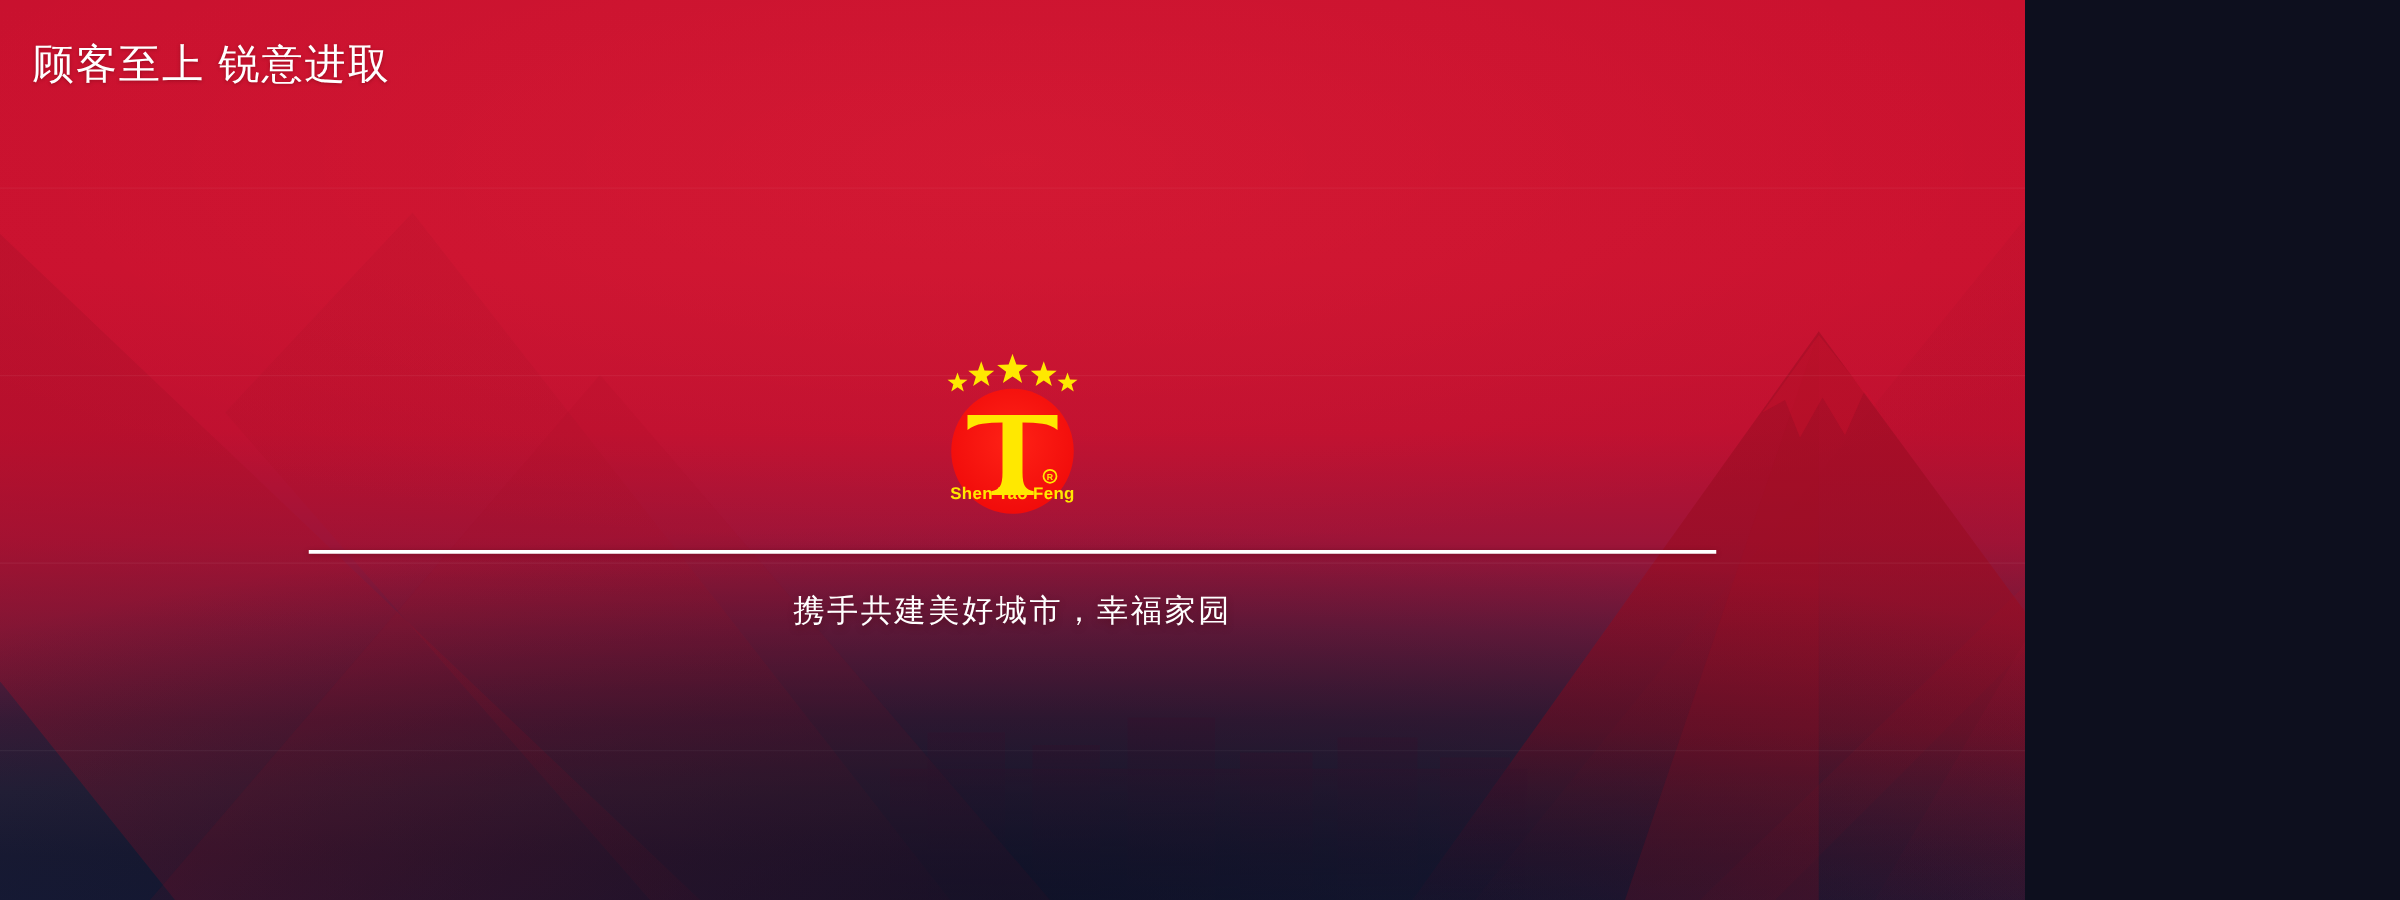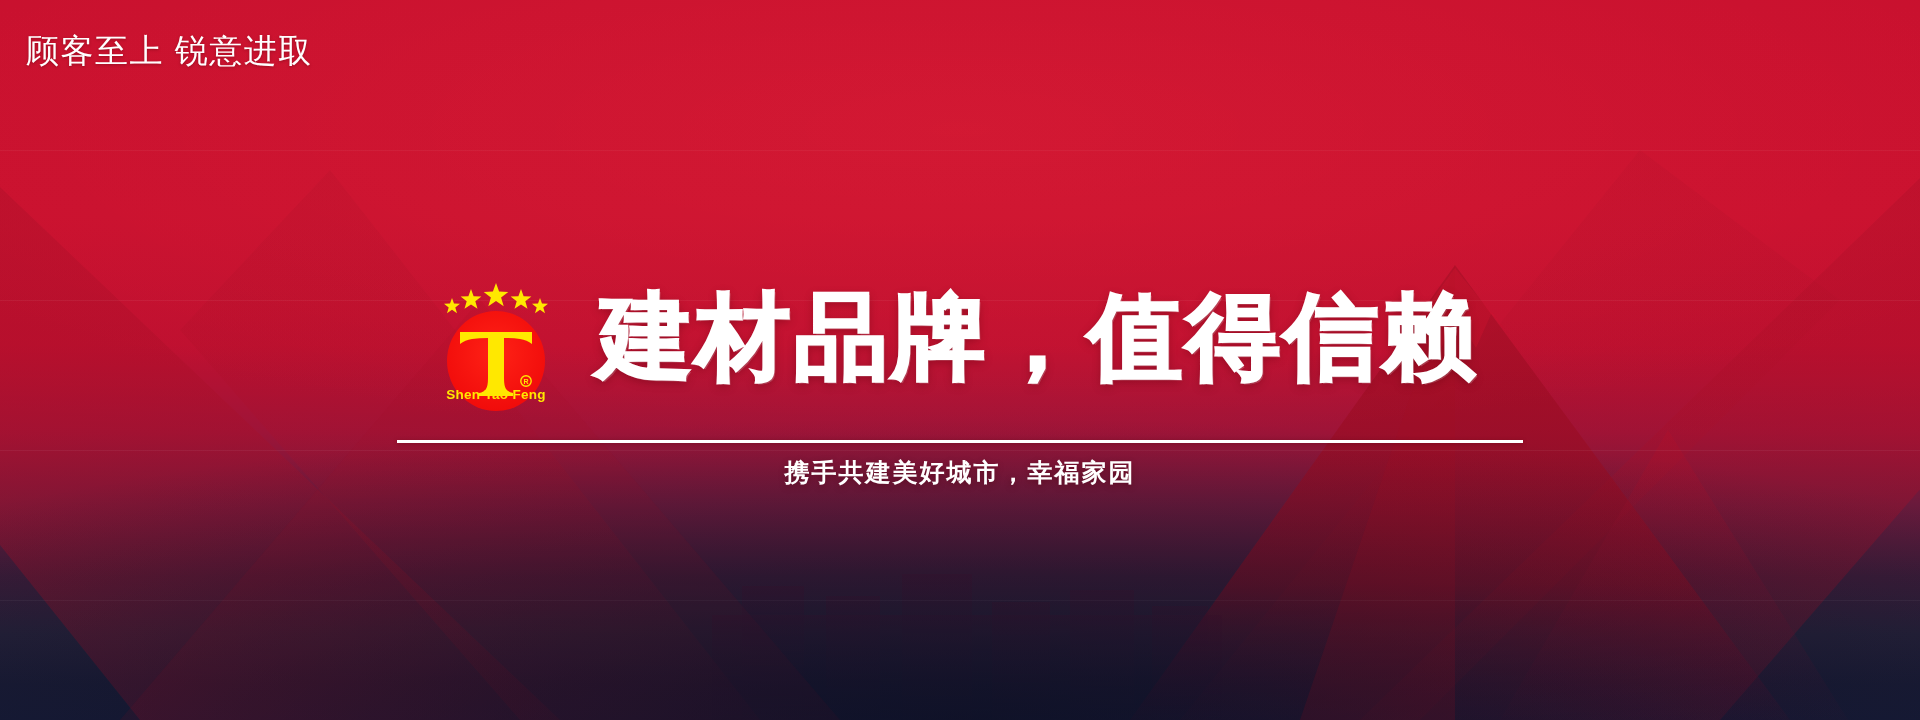--- a/index.html
+++ b/index.html
@@ -4,21 +4,21 @@
 <style>
   html, body {
     margin: 0;
     padding: 0;
     background: #0d0f1e;
   }
   * { box-sizing: border-box; }
 
   .banner {
     position: relative;
-    width: 1920px;
+    width: 1620px;
     height: 720px;
     overflow: hidden;
     font-family: "Liberation Sans", "DejaVu Sans", sans-serif;
     
     background:
       linear-gradient(
         to bottom,
         #c8102e 0%,
         #c9112f 30%,
         #bf1030 48%,
@@ -111,24 +111,24 @@
   .divider {
     margin-top: 28px;
     width: 1126px;
     height: 3px;
     background: #ffffff;
     box-shadow: 0 1px 4px rgba(80,0,12,0.4);
   }
 
   
   .subtitle {
-    margin-top: 12px;
+    margin-top: 29px;
     color: #ffffff;
     font-size: 25px;
-    font-weight: 700;
+    font-weight: 400;
     letter-spacing: 2px;
     line-height: 34px;
     white-space: nowrap;
     text-shadow: 0 2px 6px rgba(70,0,12,0.45);
   }
 </style>
 </head>
 <body>
 
 <div class="banner">
@@ -225,21 +225,20 @@
 
           <g fill="#ffe800">
             <circle cx="86" cy="119" r="5.2" fill="none" stroke="#ffe800" stroke-width="1.4"></circle>
             <text x="86" y="122.2" font-family="'Liberation Sans', sans-serif" font-size="7" font-weight="700" text-anchor="middle" fill="#ffe800">R</text>
           </g>
 
           <text x="56" y="137" font-family="'Liberation Sans', sans-serif" font-size="13.5" font-weight="700" letter-spacing="0.3" text-anchor="middle" fill="#ffe800">Shen Tao Feng</text>
         </svg>
       </div>
 
-      <div class="headline">建材品牌，值得信赖</div>
     </div>
 
     <div class="divider"></div>
 
     <div class="subtitle">携手共建美好城市，幸福家园</div>
   </div>
 
 </div>
 
 </body></html>

